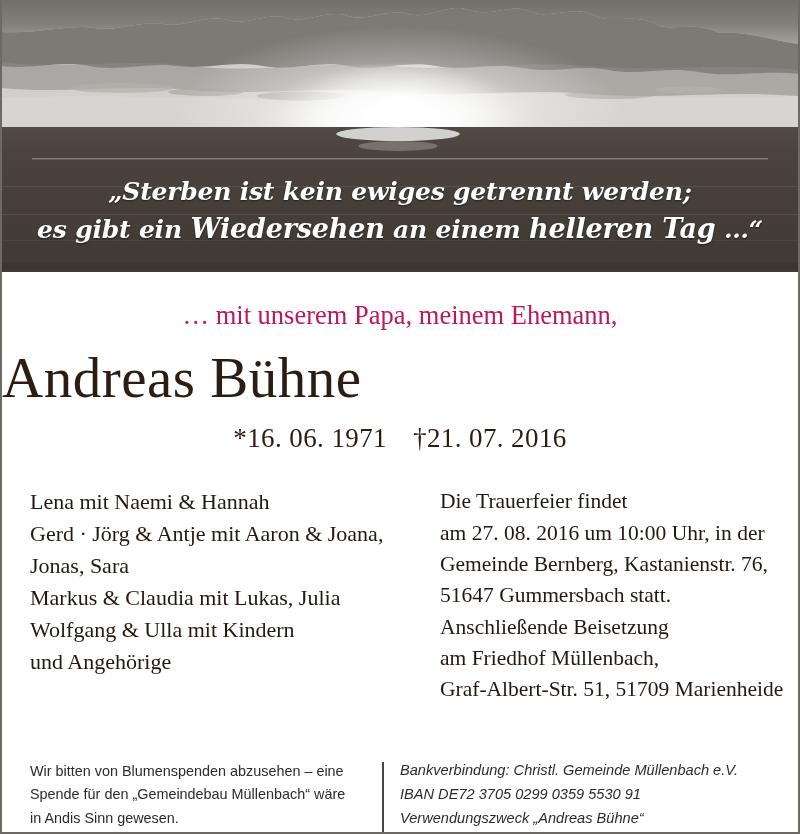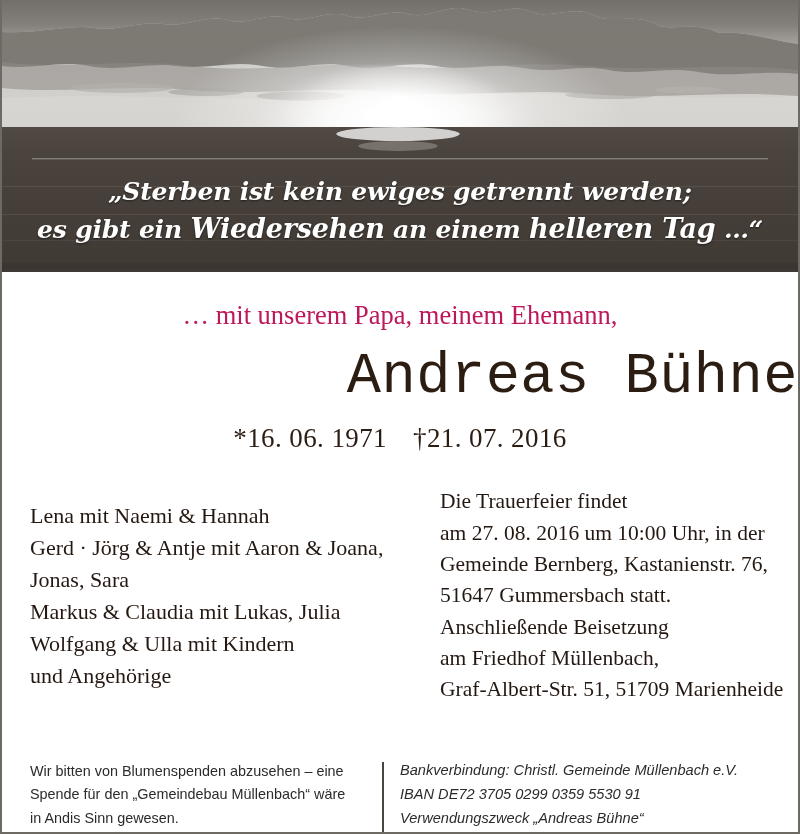--- a/index.html
+++ b/index.html
@@ -77,49 +77,48 @@
     font-family: "Liberation Serif", serif;
     font-size: 26.5px;
     line-height: 1.42;
     padding-top: 25px;
   }
   .intro .l {
     display: block;
   }
 
   .name {
-    text-align: right;
+    text-align: left;
     color: #2c1d13;
-    font-family: Liberation Mono, monospace;
+    font-family: Liberation Serif, serif;
     font-size: 57px;
     line-height: 1.05;
     letter-spacing: 0.5px;
     margin-top: 13px;
-    margin-left: 22px;
   }
 
   .dates {
     text-align: center;
     color: #2c1d13;
     font-family: "Liberation Serif", serif;
     font-size: 27px;
     margin-top: 16px;
     letter-spacing: 0.4px;
   }
   .dates .gap {
     display: inline-block;
     width: 26px;
   }
 
   
   .cols {
     display: flex;
     margin-top: 32px;
     padding: 0 16px 0 28px;
-    align-items: center;
+    align-items: flex-start;
   }
   .col-left {
     width: 396px;
     flex: 0 0 396px;
   }
   .col-right {
     flex: 1;
     padding-left: 14px;
   }
   .col-line {

